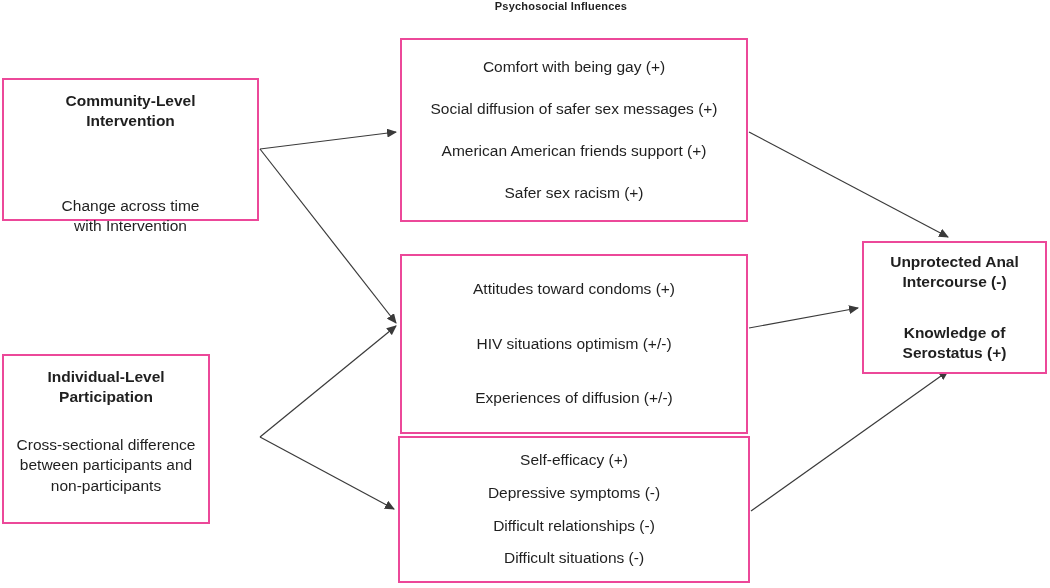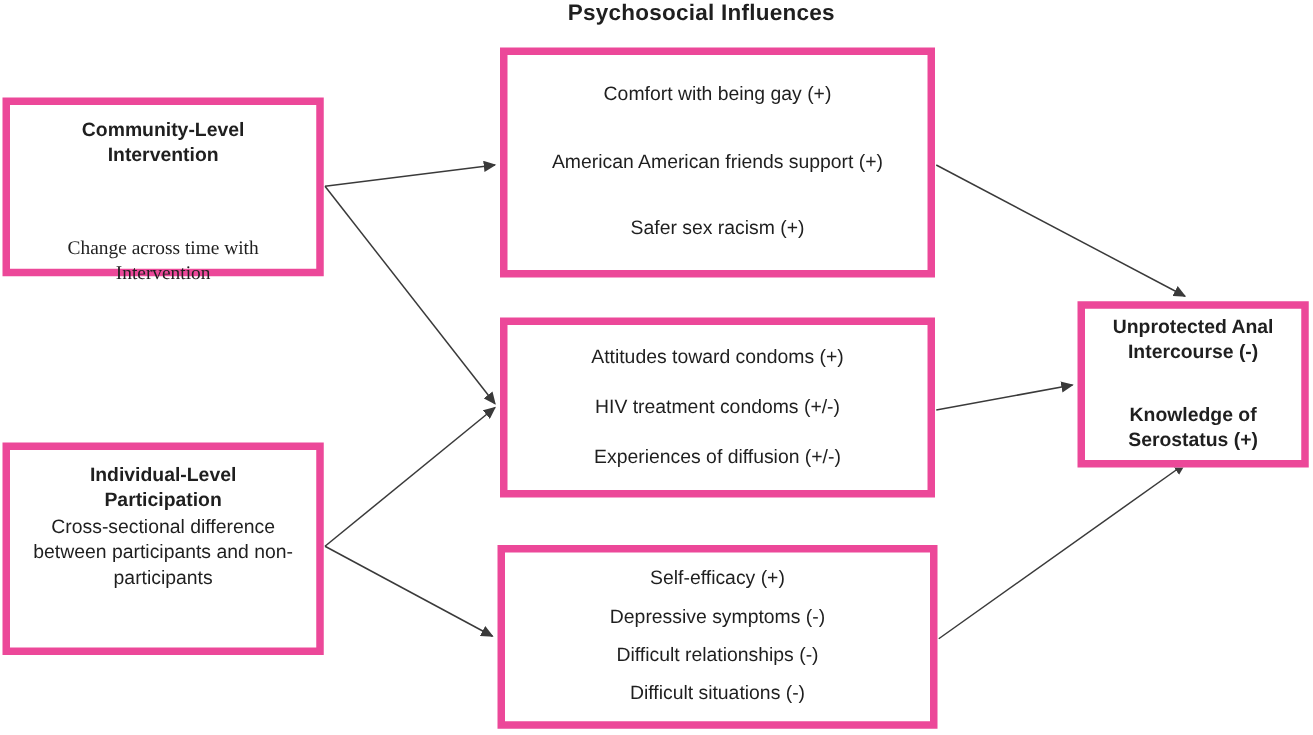--- a/index.html
+++ b/index.html
@@ -22,49 +22,49 @@
     top: 0;
     pointer-events: none;
   }
   .diagram-title {
     position: absolute;
     left: 386px;
     top: 0px;
     width: 350px;
     text-align: center;
     font-weight: 700;
-    font-size: 18px;
+    font-size: 11px;
     letter-spacing: 0.2px;
   }
   .box {
     position: absolute;
-    border: 6px solid #ec4899;
+    border: 2px solid #ec4899;
     background: #ffffff;
     box-sizing: border-box;
     display: flex;
     flex-direction: column;
     align-items: center;
     text-align: center;
     font-size: 15.5px;
     line-height: 1.32;
   }
   .predictor {
     justify-content: flex-start;
     padding-top: 11px;
   }
   .predictor .box-heading {
     font-weight: 700;
     max-width: 175px;
   }
-  .box-a .box-body { margin-top: 18px; max-width: 165px; font-family: Liberation Serif, serif; }
-  .box-b .box-body { max-width: 218px; }
+  .box-a .box-body { margin-top: 29px; max-width: 165px; }
+  .box-b .box-body { margin-top: 27px; max-width: 218px; }
   .box-a { left: 2px;  top: 78px;  width: 257px; height: 143px; gap: 35px; }
-  .box-b { left: 2px;  top: 354px; width: 257px; height: 170px; }
+  .box-b { left: 2px;  top: 354px; width: 208px; height: 170px; }
   .box-c { left: 400px; top: 38px;  width: 348px; height: 184px; }
-  .box-d { left: 400px; top: 254px; width: 348px; height: 144px; }
+  .box-d { left: 400px; top: 254px; width: 348px; height: 180px; }
   .box-e { left: 398px; top: 436px; width: 352px; height: 147px; }
   .box-f { left: 862px; top: 241px; width: 185px; height: 133px; }
   .list-box {
     justify-content: space-around;
     padding: 6px 28px;
   }
   .list-item { width: 100%; }
   .outcome-box {
     justify-content: center;
     gap: 30px;
@@ -99,27 +99,28 @@
     <div class="box-body">Change across time with Intervention</div>
   </div>
 
   <div class="box box-b predictor">
     <div class="box-heading">Individual-Level Participation</div>
     <div class="box-body">Cross-sectional difference between participants and non-participants</div>
   </div>
 
   <div class="box box-c list-box">
     <div class="list-item">Comfort with being gay (+)</div>
+    <div class="list-item">Social diffusion of safer sex messages (+)</div>
     <div class="list-item">American American friends support (+)</div>
     <div class="list-item">Safer sex racism (+)</div>
   </div>
 
   <div class="box box-d list-box">
     <div class="list-item">Attitudes toward condoms (+)</div>
-    <div class="list-item">HIV treatment condoms (+/-)</div>
+    <div class="list-item">HIV situations optimism (+/-)</div>
     <div class="list-item">Experiences of diffusion (+/-)</div>
   </div>
 
   <div class="box box-e list-box">
     <div class="list-item">Self-efficacy (+)</div>
     <div class="list-item">Depressive symptoms (-)</div>
     <div class="list-item">Difficult relationships (-)</div>
     <div class="list-item">Difficult situations (-)</div>
   </div>
 

